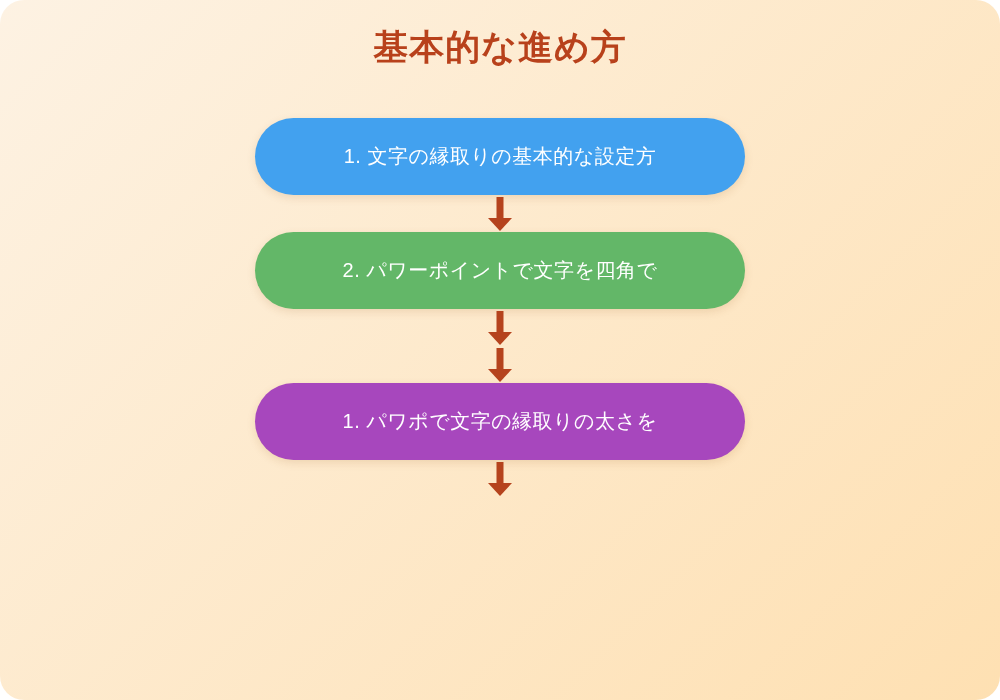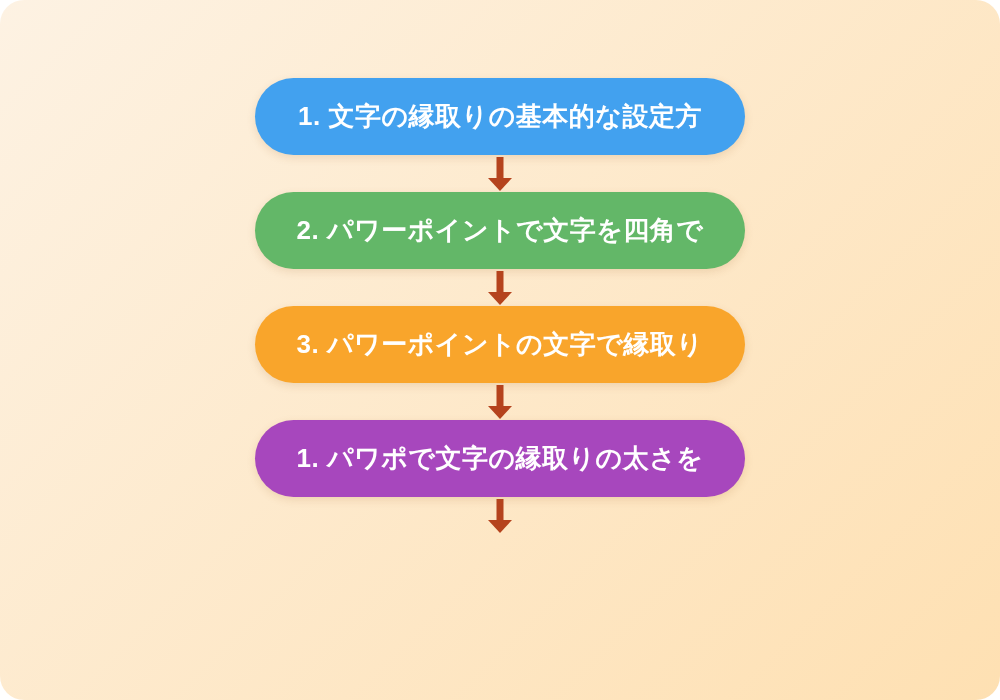--- a/index.html
+++ b/index.html
@@ -33,58 +33,56 @@
     height: 77px;
     border-radius: 38.5px;
     display: flex;
     align-items: center;
     justify-content: center;
     box-shadow: 0 3px 8px rgba(150, 90, 30, 0.15);
     cursor: pointer;
   }
   .step-label {
     color: #ffffff;
-    font-size: 26px;
-    font-weight: bold;
+    font-size: 20px;
+    font-weight: normal;
     letter-spacing: 0.5px;
     white-space: nowrap;
   }
   .arrow-wrap {
     height: 37px;
     display: flex;
     align-items: stretch;
     justify-content: center;
   }
   .arrow-wrap svg { display: block; }
 </style>
 </head>
 <body>
 
 <div class="card" style="background: linear-gradient(135deg, rgb(253, 242, 227), rgb(254, 224, 178));">
+  <h1 class="title" style="color: rgb(184, 65, 27);">基本的な進め方</h1>
   <div class="flow" id="flow">
       <div class="step" style="background: rgb(66, 161, 239);">
         <span class="step-label">1. 文字の縁取りの基本的な設定方</span>
       </div>
       <div class="arrow-wrap">
         <svg width="28" height="37" viewBox="0 0 28 37">
           <rect x="10.5" y="2" width="7" height="22" fill="#b5431d"></rect>
           <polygon points="2,23 26,23 14,36" fill="#b5431d"></polygon>
         </svg>
       </div>
       <div class="step" style="background: rgb(99, 183, 104); text-align: center;">
         <span class="step-label">2. パワーポイントで文字を四角で</span>
       </div>
       <div class="arrow-wrap">
         <svg width="28" height="37" viewBox="0 0 28 37">
           <rect x="10.5" y="2" width="7" height="22" fill="#b5431d"></rect>
           <polygon points="2,23 26,23 14,36" fill="#b5431d"></polygon>
         </svg>
-      </div>
-      <div class="step" style="background: rgb(249, 165, 43);">
-        <span class="step-label">3. パワーポイントの文字で縁取り</span>
       </div>
       <div class="arrow-wrap">
         <svg width="28" height="37" viewBox="0 0 28 37">
           <rect x="10.5" y="2" width="7" height="22" fill="#b5431d"></rect>
           <polygon points="2,23 26,23 14,36" fill="#b5431d"></polygon>
         </svg>
       </div>
       <div class="step" style="background: rgb(167, 71, 189);">
         <span class="step-label">1. パワポで文字の縁取りの太さを</span>
       </div>

